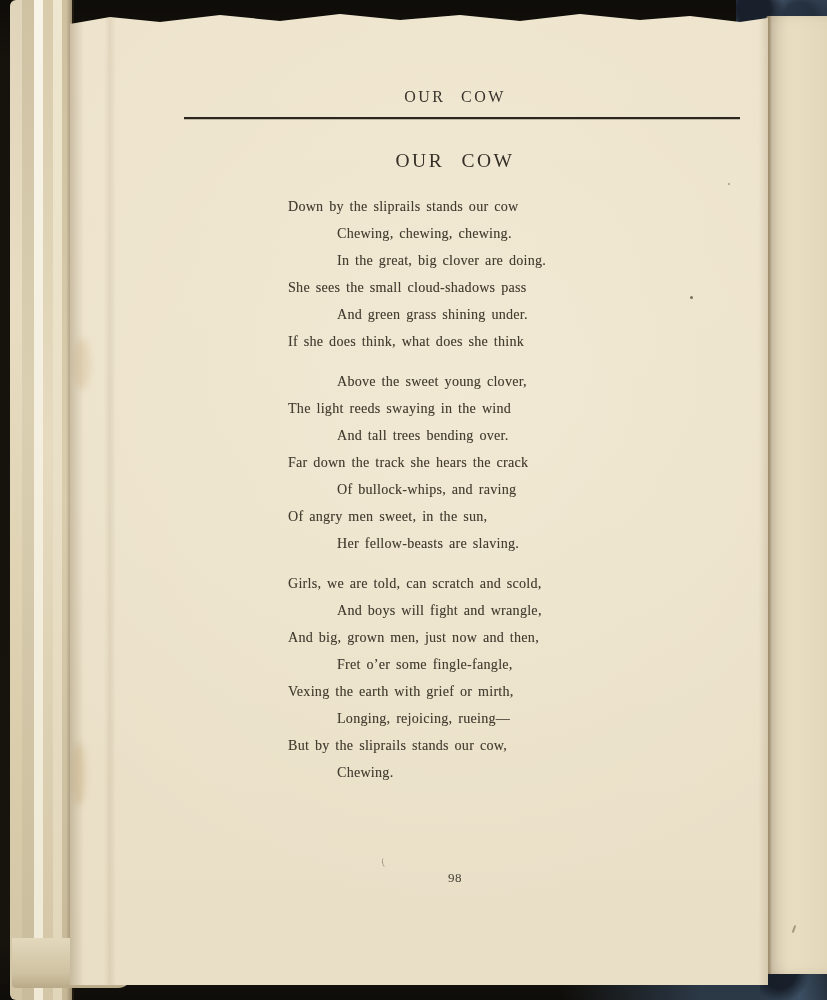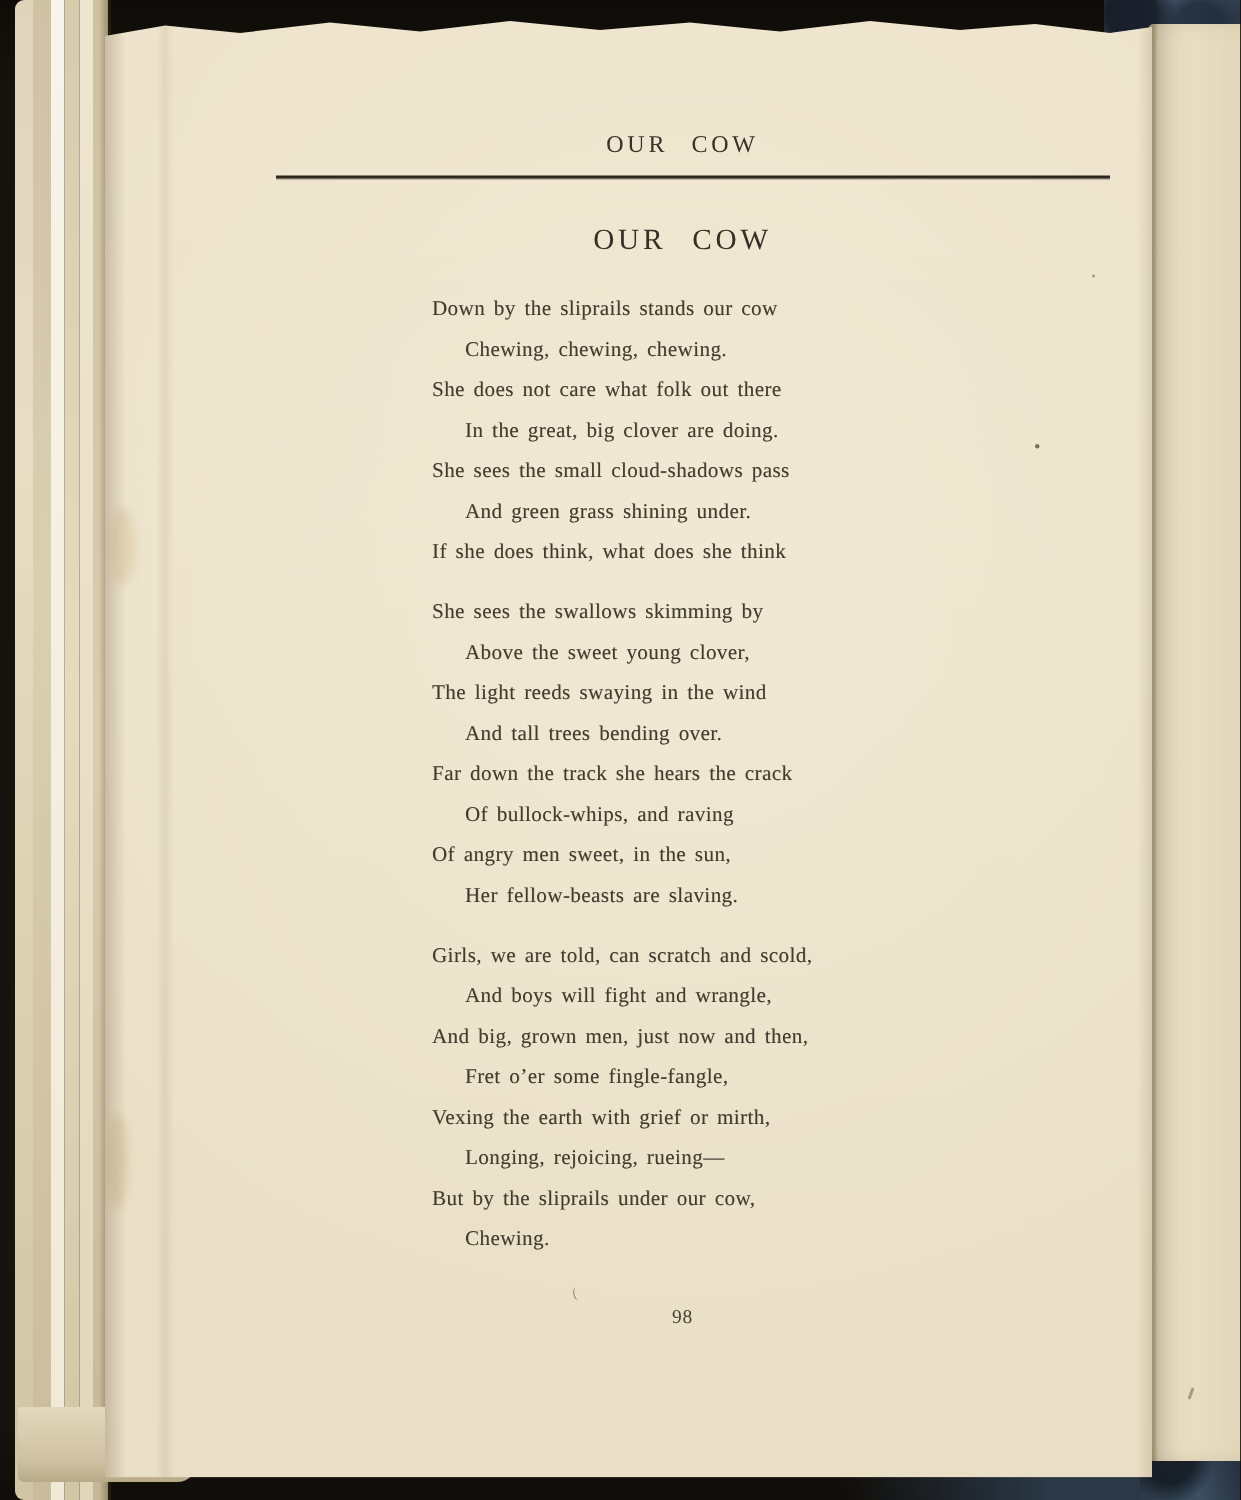--- a/index.html
+++ b/index.html
@@ -114,21 +114,21 @@
   }
 
   .poem { position: absolute; left: 218px; top: 181px; }
   .stanza { margin: 0 0 13px 0; }
   .line {
     font-size: 14px; line-height: 27px; white-space: nowrap;
     letter-spacing: 0.3px; word-spacing: 2px;
     color: #423b2f;
     text-shadow: 0.25px 0.25px 0 rgba(66,59,47,0.35);
   }
-  .line.indent { margin-left: 22px; }
+  .line.indent { margin-left: 49px; }
 
   .page-number { top: 858px; font-size: 13px; color: #454035; letter-spacing: 0.5px; }
 
   .speck { position: absolute; border-radius: 50%; }
   .speck.p1 { left: 690px; top: 296px; width: 3px; height: 3px; background: rgba(85,72,52,0.75); }
   .speck.p2 { left: 728px; top: 183px; width: 2px; height: 2px; background: rgba(120,100,70,0.6); }
   .speck.p3 { left: 382px; top: 858px; width: 5px; height: 9px; border-radius: 50%;
               background: transparent; border-left: 1.5px solid rgba(95,85,70,0.55); transform: rotate(-12deg); }
   .speck.p4 { left: 793px; top: 925px; width: 2px; height: 8px; background: rgba(100,85,60,0.5); transform: rotate(20deg); border-radius: 1px; }
 </style>
@@ -161,44 +161,42 @@
     <div class="stain b"></div>
 
     <div class="centered running-head">OUR COW</div>
     <div class="head-rule"></div>
     <div class="centered poem-title">OUR COW</div>
 
     <div class="poem">
       <div class="stanza">
         <div class="line">Down by the sliprails stands our cow</div>
         <div class="line indent">Chewing, chewing, chewing.</div>
-        <div class="line">She does not care what folk out there</div>
         <div class="line indent">In the great, big clover are doing.</div>
         <div class="line">She sees the small cloud-shadows pass</div>
         <div class="line indent">And green grass shining under.</div>
         <div class="line">If she does think, what does she think</div>
       </div>
       <div class="stanza">
-        <div class="line">She sees the swallows skimming by</div>
         <div class="line indent">Above the sweet young clover,</div>
         <div class="line">The light reeds swaying in the wind</div>
         <div class="line indent">And tall trees bending over.</div>
         <div class="line">Far down the track she hears the crack</div>
         <div class="line indent">Of bullock-whips, and raving</div>
         <div class="line">Of angry men sweet, in the sun,</div>
         <div class="line indent">Her fellow-beasts are slaving.</div>
       </div>
       <div class="stanza">
         <div class="line">Girls, we are told, can scratch and scold,</div>
         <div class="line indent">And boys will fight and wrangle,</div>
         <div class="line">And big, grown men, just now and then,</div>
         <div class="line indent">Fret o’er some fingle-fangle,</div>
         <div class="line">Vexing the earth with grief or mirth,</div>
         <div class="line indent">Longing, rejoicing, rueing—</div>
-        <div class="line">But by the sliprails under our cow,</div>
+        <div class="line">But by the sliprails stands our cow,</div>
         <div class="line indent">Chewing.</div>
       </div>
     </div>
 
     <div class="centered page-number">98</div>
   </div>
 
   <div class="speck p1"></div>
   <div class="speck p2"></div>
   <div class="speck p3"></div>

